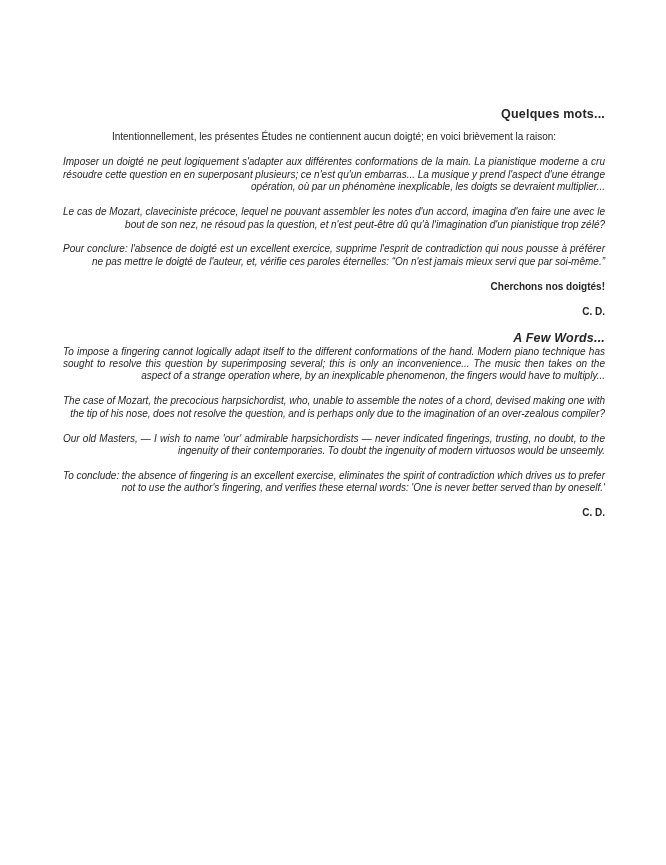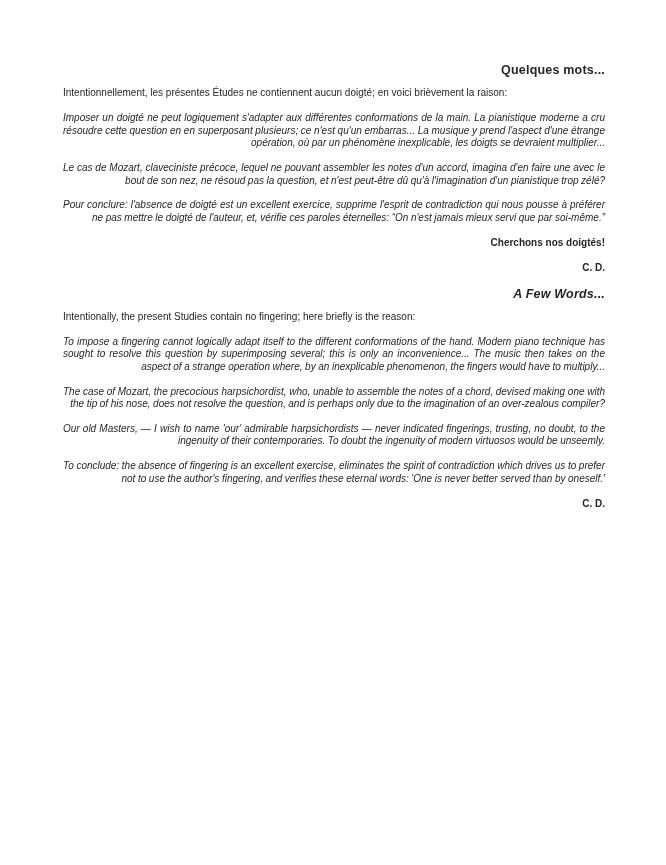--- a/index.html
+++ b/index.html
@@ -11,35 +11,35 @@
     width: 666px;
     height: 865px;
     font-family: "Liberation Sans", sans-serif;
     color: #262626;
     overflow: hidden;
   }
   .page {
     box-sizing: border-box;
     width: 666px;
     height: 865px;
-    padding: 63px 61px 20px 63px;
+    padding: 107px 61px 20px 63px;
     background: #ffffff;
   }
   .section-heading {
     font-size: 12.5px;
     line-height: 15px;
     font-weight: bold;
     text-align: right;
     margin: 0;
     letter-spacing: 0.2px;
   }
   .intro-line {
     font-size: 10px;
     line-height: 12.4px;
-    text-align: left;
+    text-align: center;
     margin: 9px 0 13px 0;
   }
   .body-paragraph {
     font-size: 10px;
     line-height: 12.4px;
     text-align: justify;
     text-align-last: right;
     -moz-text-align-last: right;
     margin: 0 0 12.5px 0;
     word-spacing: -0.2px;
@@ -67,21 +67,20 @@
     <p class="intro-line">Intentionnellement, les présentes Études ne contiennent aucun doigté; en voici brièvement la raison:</p>
     <p class="body-paragraph">Imposer un doigté ne peut logiquement s'adapter aux différentes conformations de la main. La pianistique moderne a cru résoudre cette question en en superposant plusieurs; ce n'est qu'un embarras... La musique y prend l'aspect d'une étrange opération, où par un phénomène inexplicable, les doigts se devraient multiplier...</p>
     <p class="body-paragraph">Le cas de Mozart, claveciniste précoce, lequel ne pouvant assembler les notes d'un accord, imagina d'en faire une avec le bout de son nez, ne résoud pas la question, et n'est peut-être dû qu'à l'imagination d'un pianistique trop zélé?</p>
     <p class="body-paragraph">Pour conclure: l'absence de doigté est un excellent exercice, supprime l'esprit de contradiction qui nous pousse à préférer ne pas mettre le doigté de l'auteur, et, vérifie ces paroles éternelles: “On n'est jamais mieux servi que par soi-même.”</p>
     <p class="closing-line">Cherchons nos doigtés!</p>
     <p class="signature-line">C. D.</p>
   </section>
 
   <section class="english-section">
     <h1 class="section-heading">A Few Words...</h1>
-    <p class="intro-line">Intentionally, the present Studies contain no fingering; here briefly is the reason:</p>
     <p class="body-paragraph">To impose a fingering cannot logically adapt itself to the different conformations of the hand. Modern piano technique has sought to resolve this question by superimposing several; this is only an inconvenience... The music then takes on the aspect of a strange operation where, by an inexplicable phenomenon, the fingers would have to multiply...</p>
     <p class="body-paragraph">The case of Mozart, the precocious harpsichordist, who, unable to assemble the notes of a chord, devised making one with the tip of his nose, does not resolve the question, and is perhaps only due to the imagination of an over-zealous compiler?</p>
     <p class="body-paragraph">Our old Masters, — I wish to name 'our' admirable harpsichordists — never indicated fingerings, trusting, no doubt, to the ingenuity of their contemporaries. To doubt the ingenuity of modern virtuosos would be unseemly.</p>
     <p class="body-paragraph">To conclude: the absence of fingering is an excellent exercise, eliminates the spirit of contradiction which drives us to prefer not to use the author's fingering, and verifies these eternal words: 'One is never better served than by oneself.'</p>
     <p class="signature-line">C. D.</p>
   </section>
 
 </div>
 
 </body></html>

